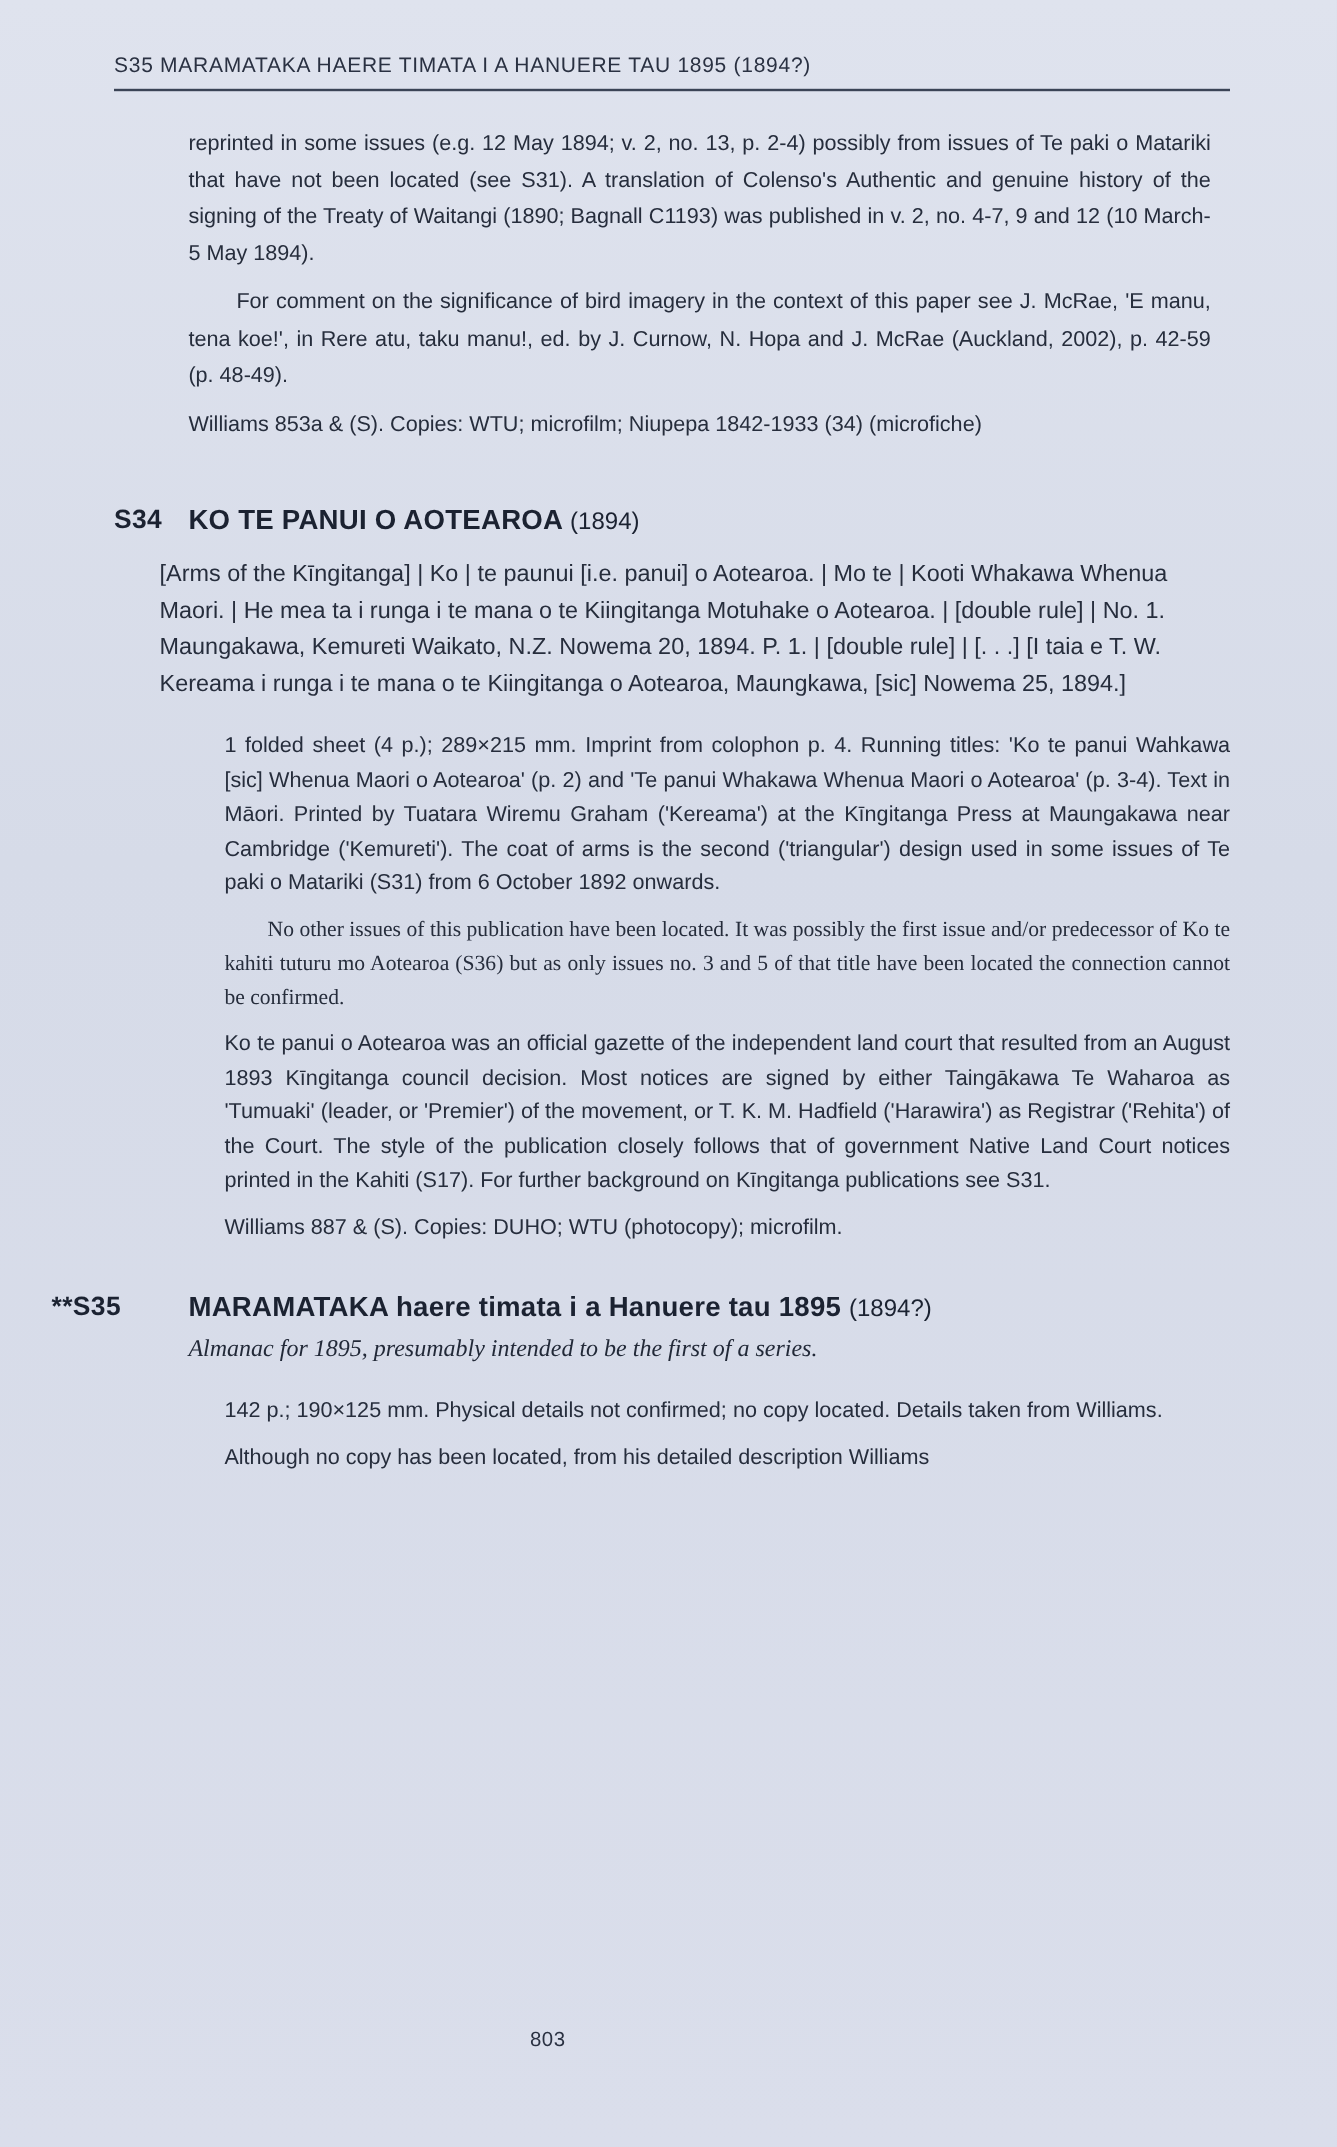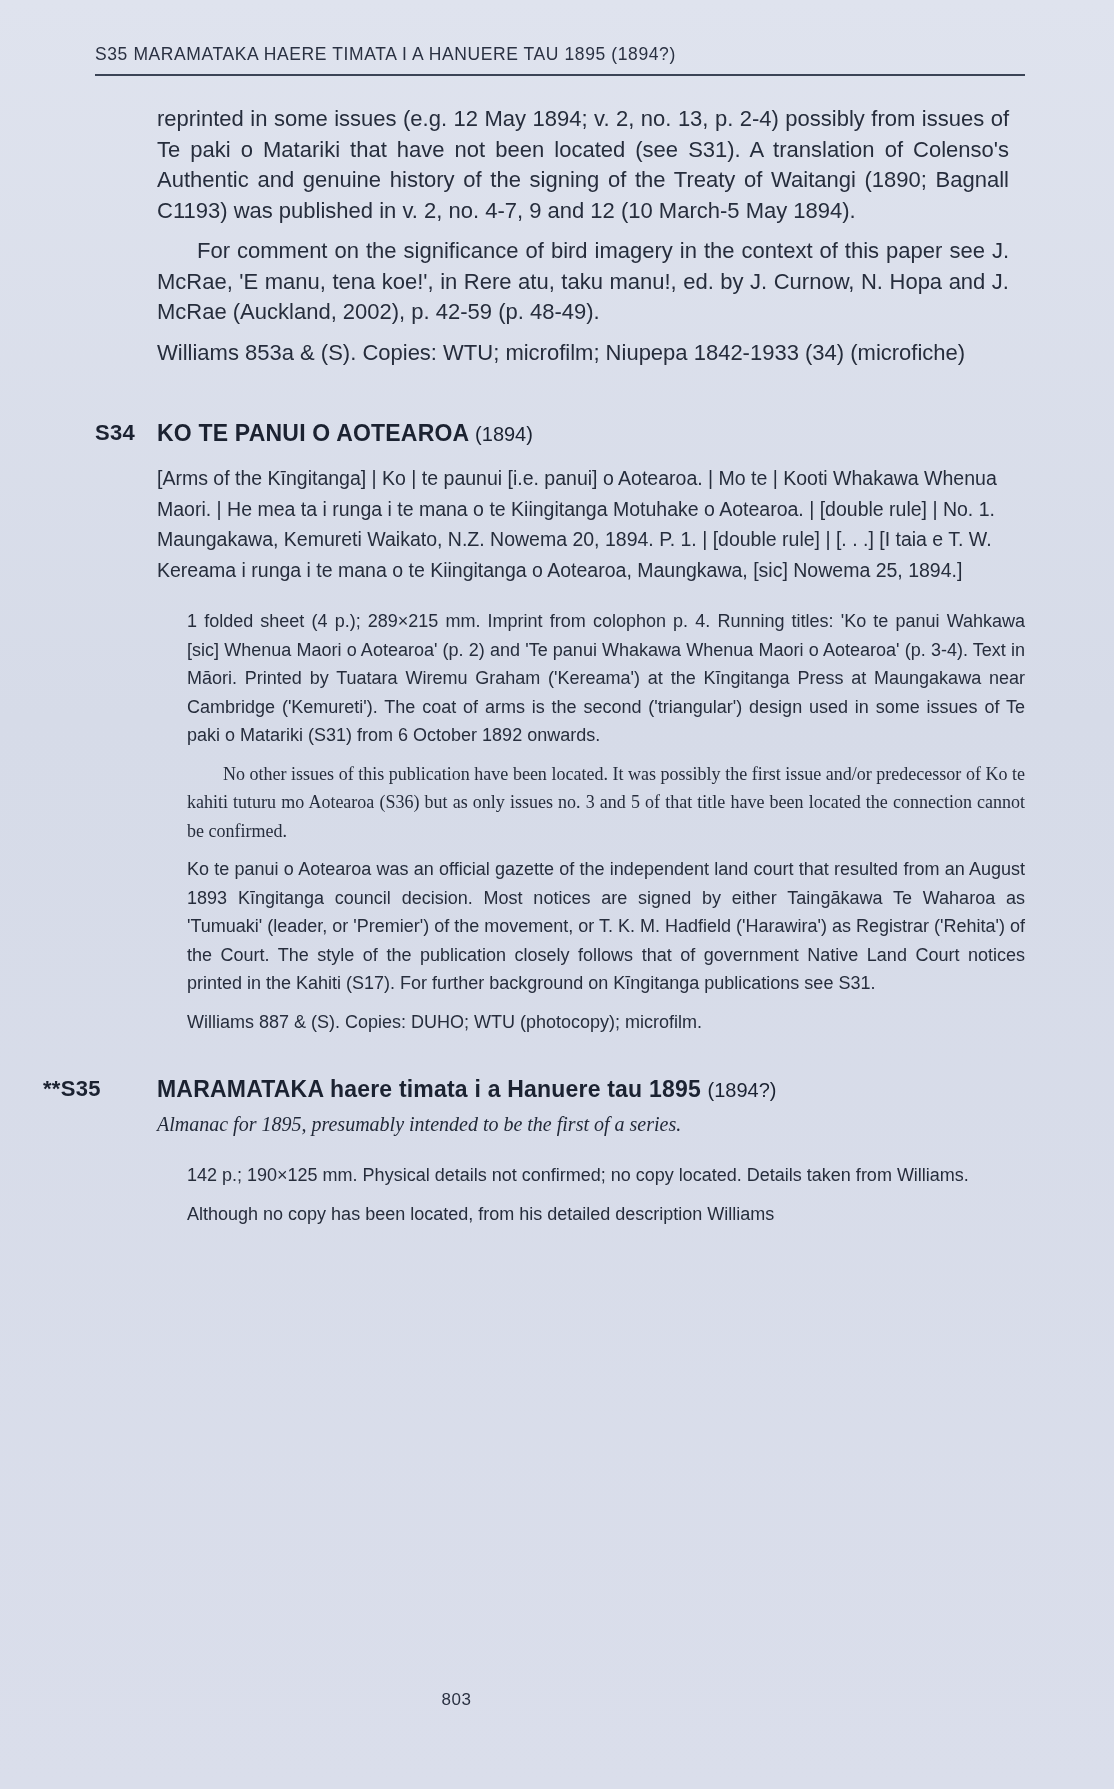--- a/index.html
+++ b/index.html
@@ -46,21 +46,21 @@
     position: absolute;
     top: 104px;
     left: 95px;
     width: 930px;
   }
   p {
     margin: 0;
     color: #262d3c;
   }
   .body-text {
-    font-size: 22px;
+    font-size: 18px;
     line-height: 30.5px;
     text-align: justify;
     margin-left: 62px;
     margin-right: 16px;
   }
   .body-text.indent-first {
     text-indent: 40px;
   }
   .note-text {
     font-size: 18px;
@@ -110,21 +110,21 @@
   }
   .subtitle {
     margin-left: 62px;
     font-style: italic;
     font-size: 20px;
     line-height: 30px;
     font-family: "Liberation Serif", serif;
     color: #222938;
   }
   .quasi-title {
-    margin-left: 62px;
+    margin-left: 38px;
     font-size: 19.5px;
     line-height: 30.5px;
     color: #262d3c;
     text-align: left;
   }
   .folio {
     position: absolute;
     top: 1690px;
     left: 0;
     width: 913px;

